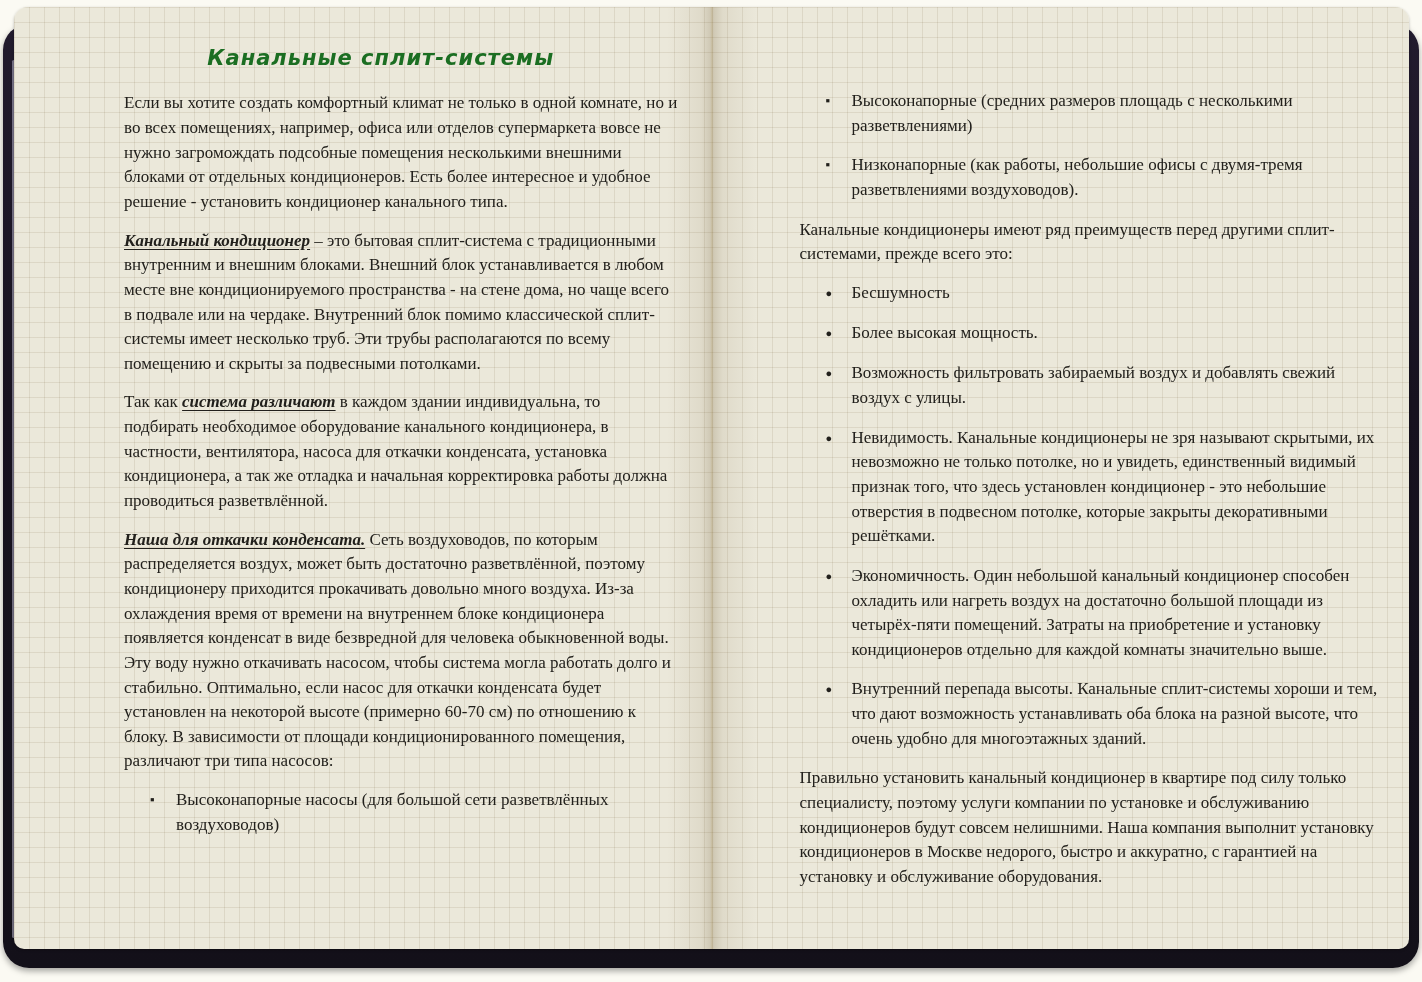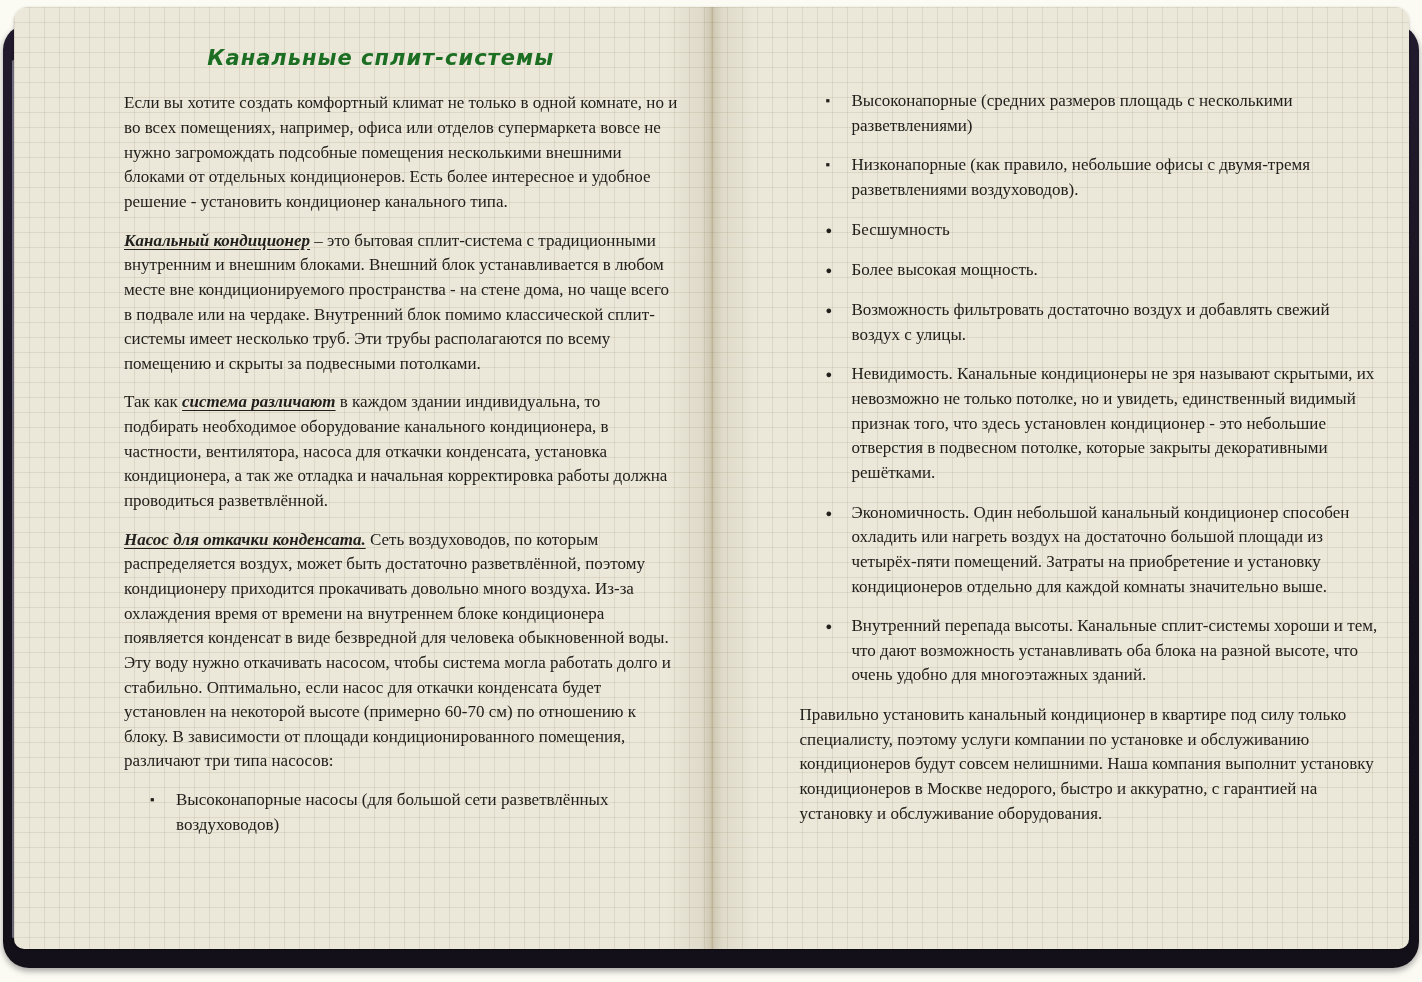--- a/index.html
+++ b/index.html
@@ -104,57 +104,60 @@
         <span> – это бытовая сплит-система с традиционными внутренним и внешним блоками. Внешний блок устанавливается в любом месте вне кондиционируемого пространства - на стене дома, но чаще всего в подвале или на чердаке. Внутренний блок помимо классической сплит-системы имеет несколько труб. Эти трубы располагаются по всему помещению и скрыты за подвесными потолками.</span>
       </p>
 
       <p>
         <span>Так как </span>
         <span class="lead">система различают</span>
         <span> в каждом здании индивидуальна, то подбирать необходимое оборудование канального кондиционера, в частности, вентилятора, насоса для откачки конденсата, установка кондиционера, а так же отладка и начальная корректировка работы должна проводиться разветвлённой.</span>
       </p>
 
       <p>
-        <span class="lead">Насос для откачки конденсата.</span>
+        <span class="lead">Наша для откачки конденсата.</span>
         <span> Сеть воздуховодов, по которым распределяется воздух, может быть достаточно разветвлённой, поэтому кондиционеру приходится прокачивать довольно много воздуха. Из-за охлаждения время от времени на внутреннем блоке кондиционера появляется конденсат в виде безвредной для человека обыкновенной воды. Эту воду нужно откачивать насосом, чтобы система могла работать долго и стабильно. Оптимально, если насос для откачки конденсата будет установлен на некоторой высоте (примерно 60-70 см) по отношению к блоку. В зависимости от площади кондиционированного помещения, различают три типа насосов:</span>
       </p>
 
       <ul>
         <li>
           <span class="marker sq">▪</span>
           <span class="li-text">Высоконапорные насосы (для большой сети разветвлённых воздуховодов)</span>
         </li>
       </ul>
     </div>
 
     <div class="page page-right">
       <ul>
         <li>
           <span class="marker sq">▪</span>
           <span class="li-text">Высоконапорные (средних размеров площадь с несколькими разветвлениями)</span>
         </li>
         <li>
           <span class="marker sq">▪</span>
-          <span class="li-text">Низконапорные (как правило, небольшие офисы с двумя-тремя разветвлениями воздуховодов).</span>
+          <span class="li-text">Низконапорные (как работы, небольшие офисы с двумя-тремя разветвлениями воздуховодов).</span>
         </li>
       </ul>
 
+      <p>
+        <span>Канальные кондиционеры имеют ряд преимуществ перед другими сплит-системами, прежде всего это:</span>
+      </p>
 
       <ul>
         <li>
           <span class="marker rd">●</span>
           <span class="li-text">Бесшумность</span>
         </li>
         <li>
           <span class="marker rd">●</span>
           <span class="li-text">Более высокая мощность.</span>
         </li>
         <li>
           <span class="marker rd">●</span>
-          <span class="li-text">Возможность фильтровать достаточно воздух и добавлять свежий воздух с улицы.</span>
+          <span class="li-text">Возможность фильтровать забираемый воздух и добавлять свежий воздух с улицы.</span>
         </li>
         <li>
           <span class="marker rd">●</span>
           <span class="li-text">Невидимость. Канальные кондиционеры не зря называют скрытыми, их невозможно не только потолке, но и увидеть, единственный видимый признак того, что здесь установлен кондиционер - это небольшие отверстия в подвесном потолке, которые закрыты декоративными решётками.</span>
         </li>
         <li>
           <span class="marker rd">●</span>
           <span class="li-text">Экономичность. Один небольшой канальный кондиционер способен охладить или нагреть воздух на достаточно большой площади из четырёх-пяти помещений. Затраты на приобретение и установку кондиционеров отдельно для каждой комнаты значительно выше.</span>
         </li>
         <li>

